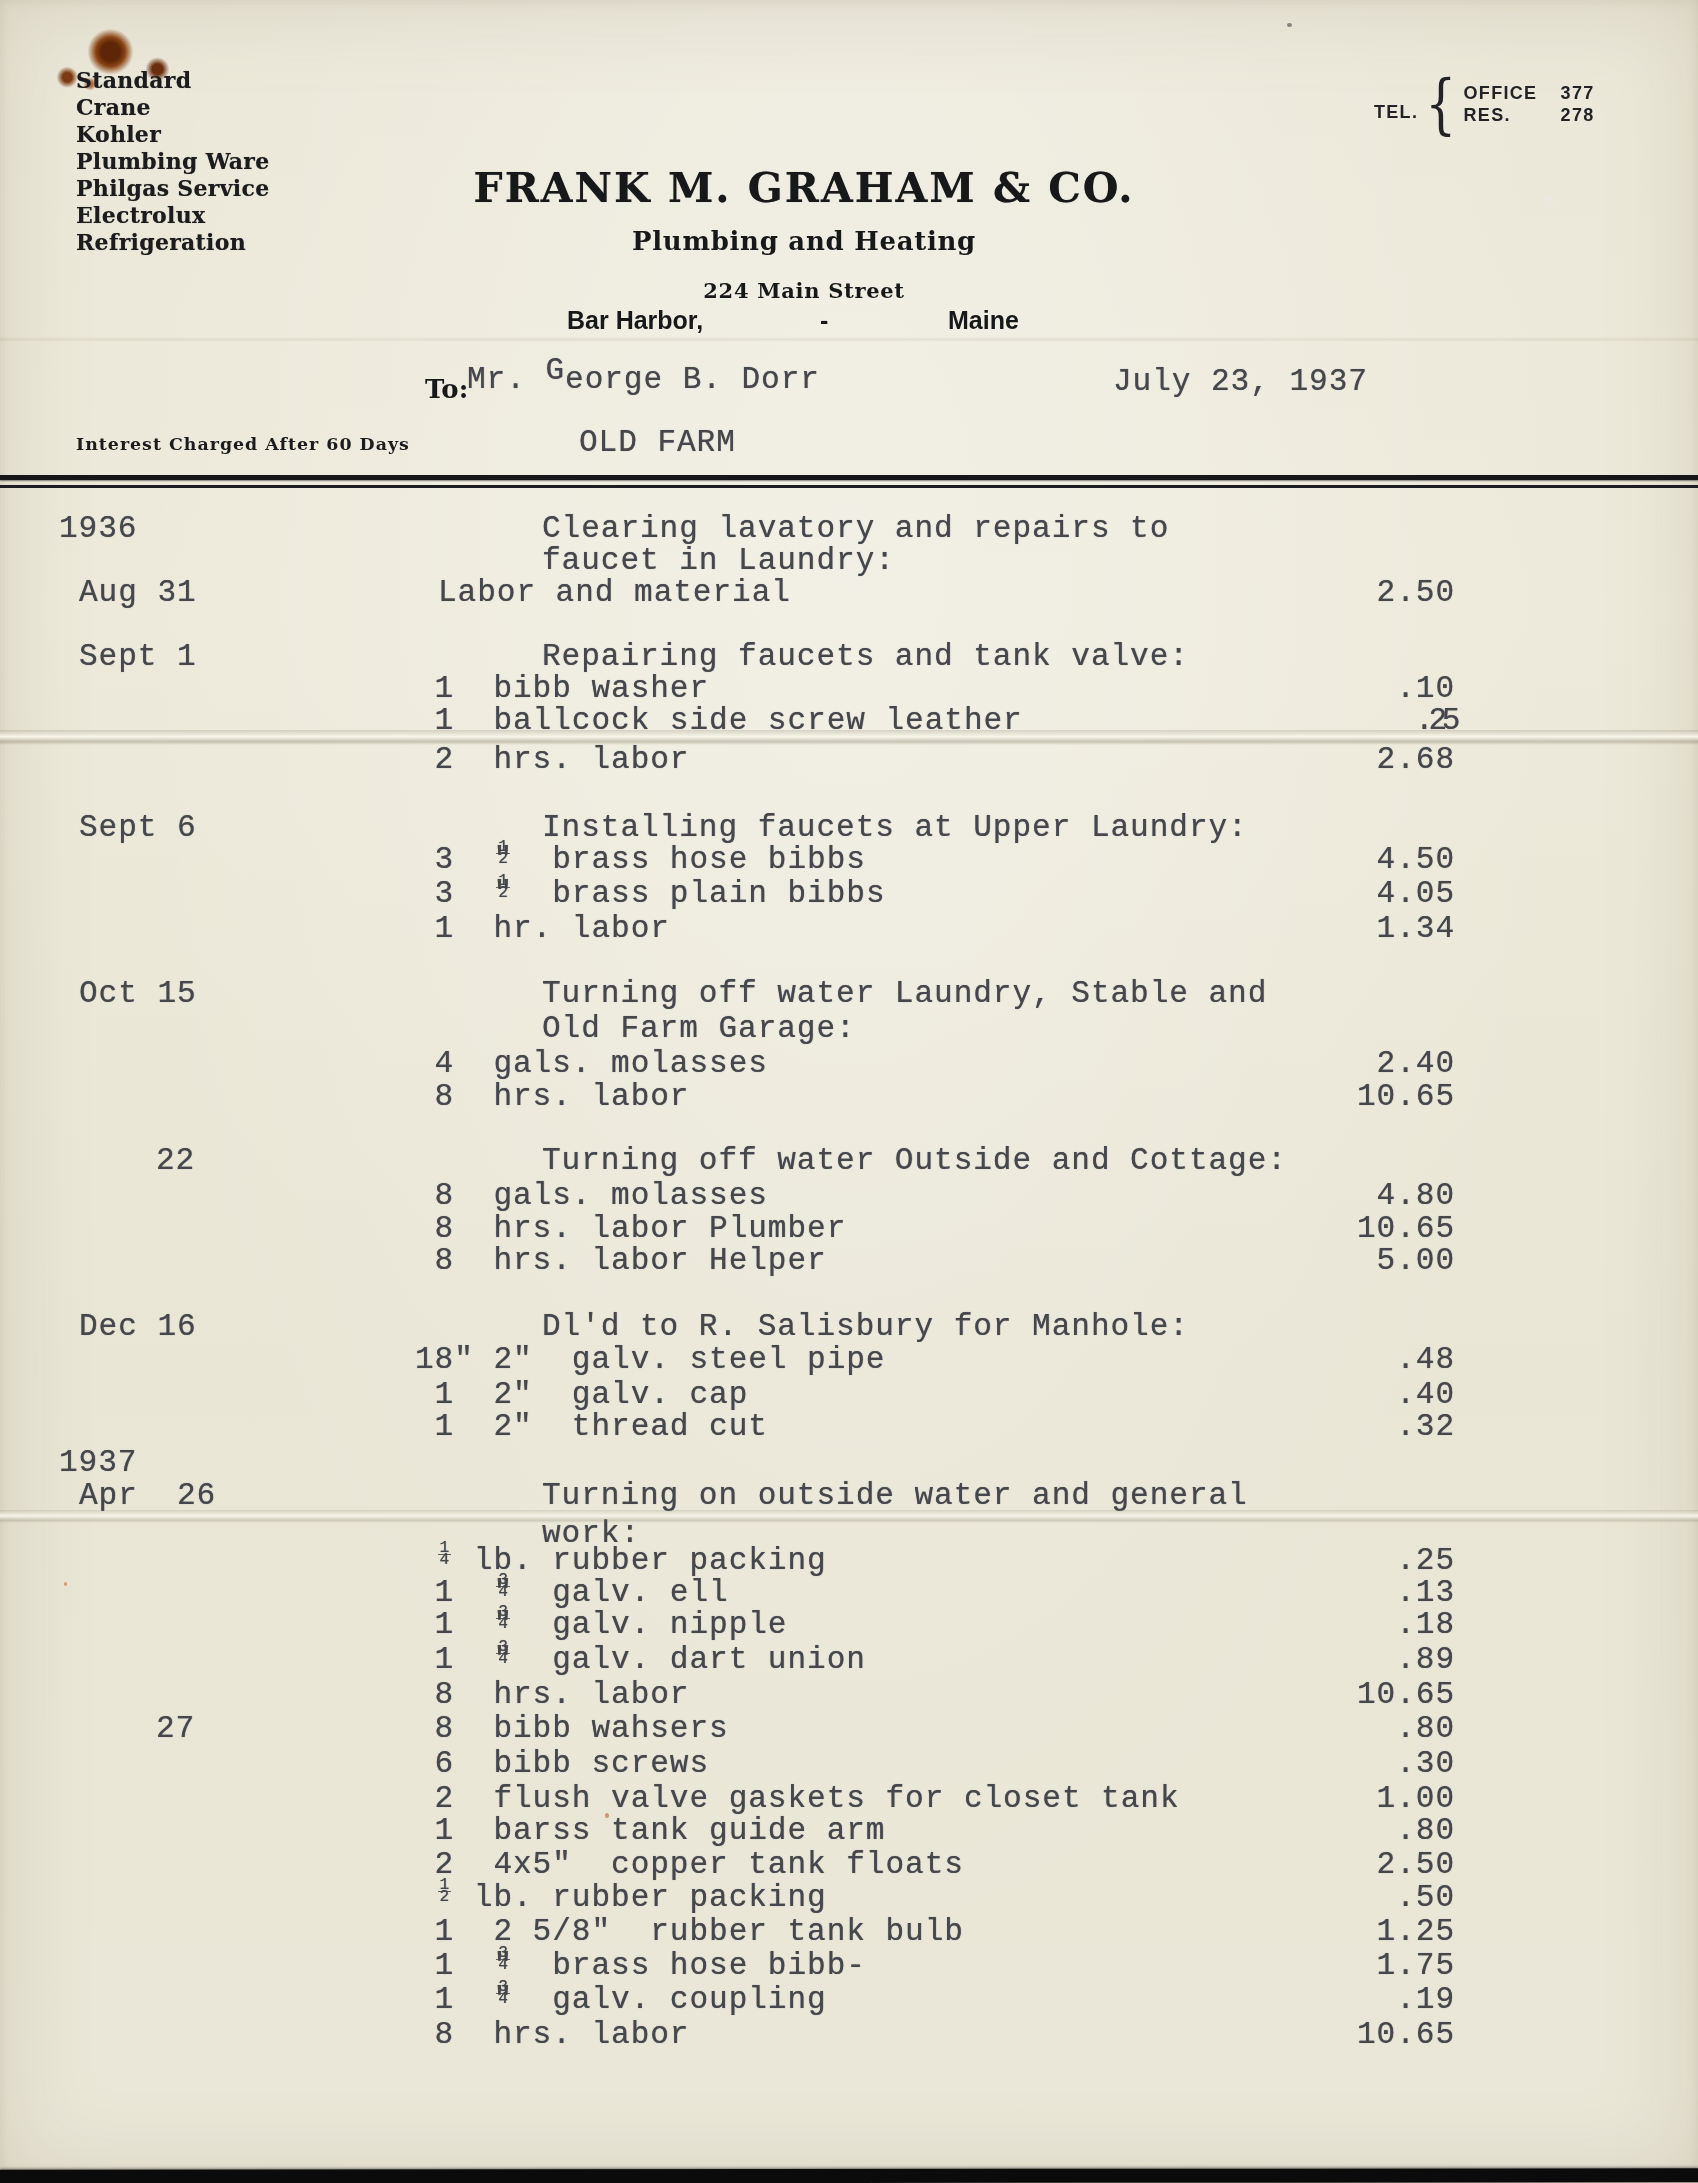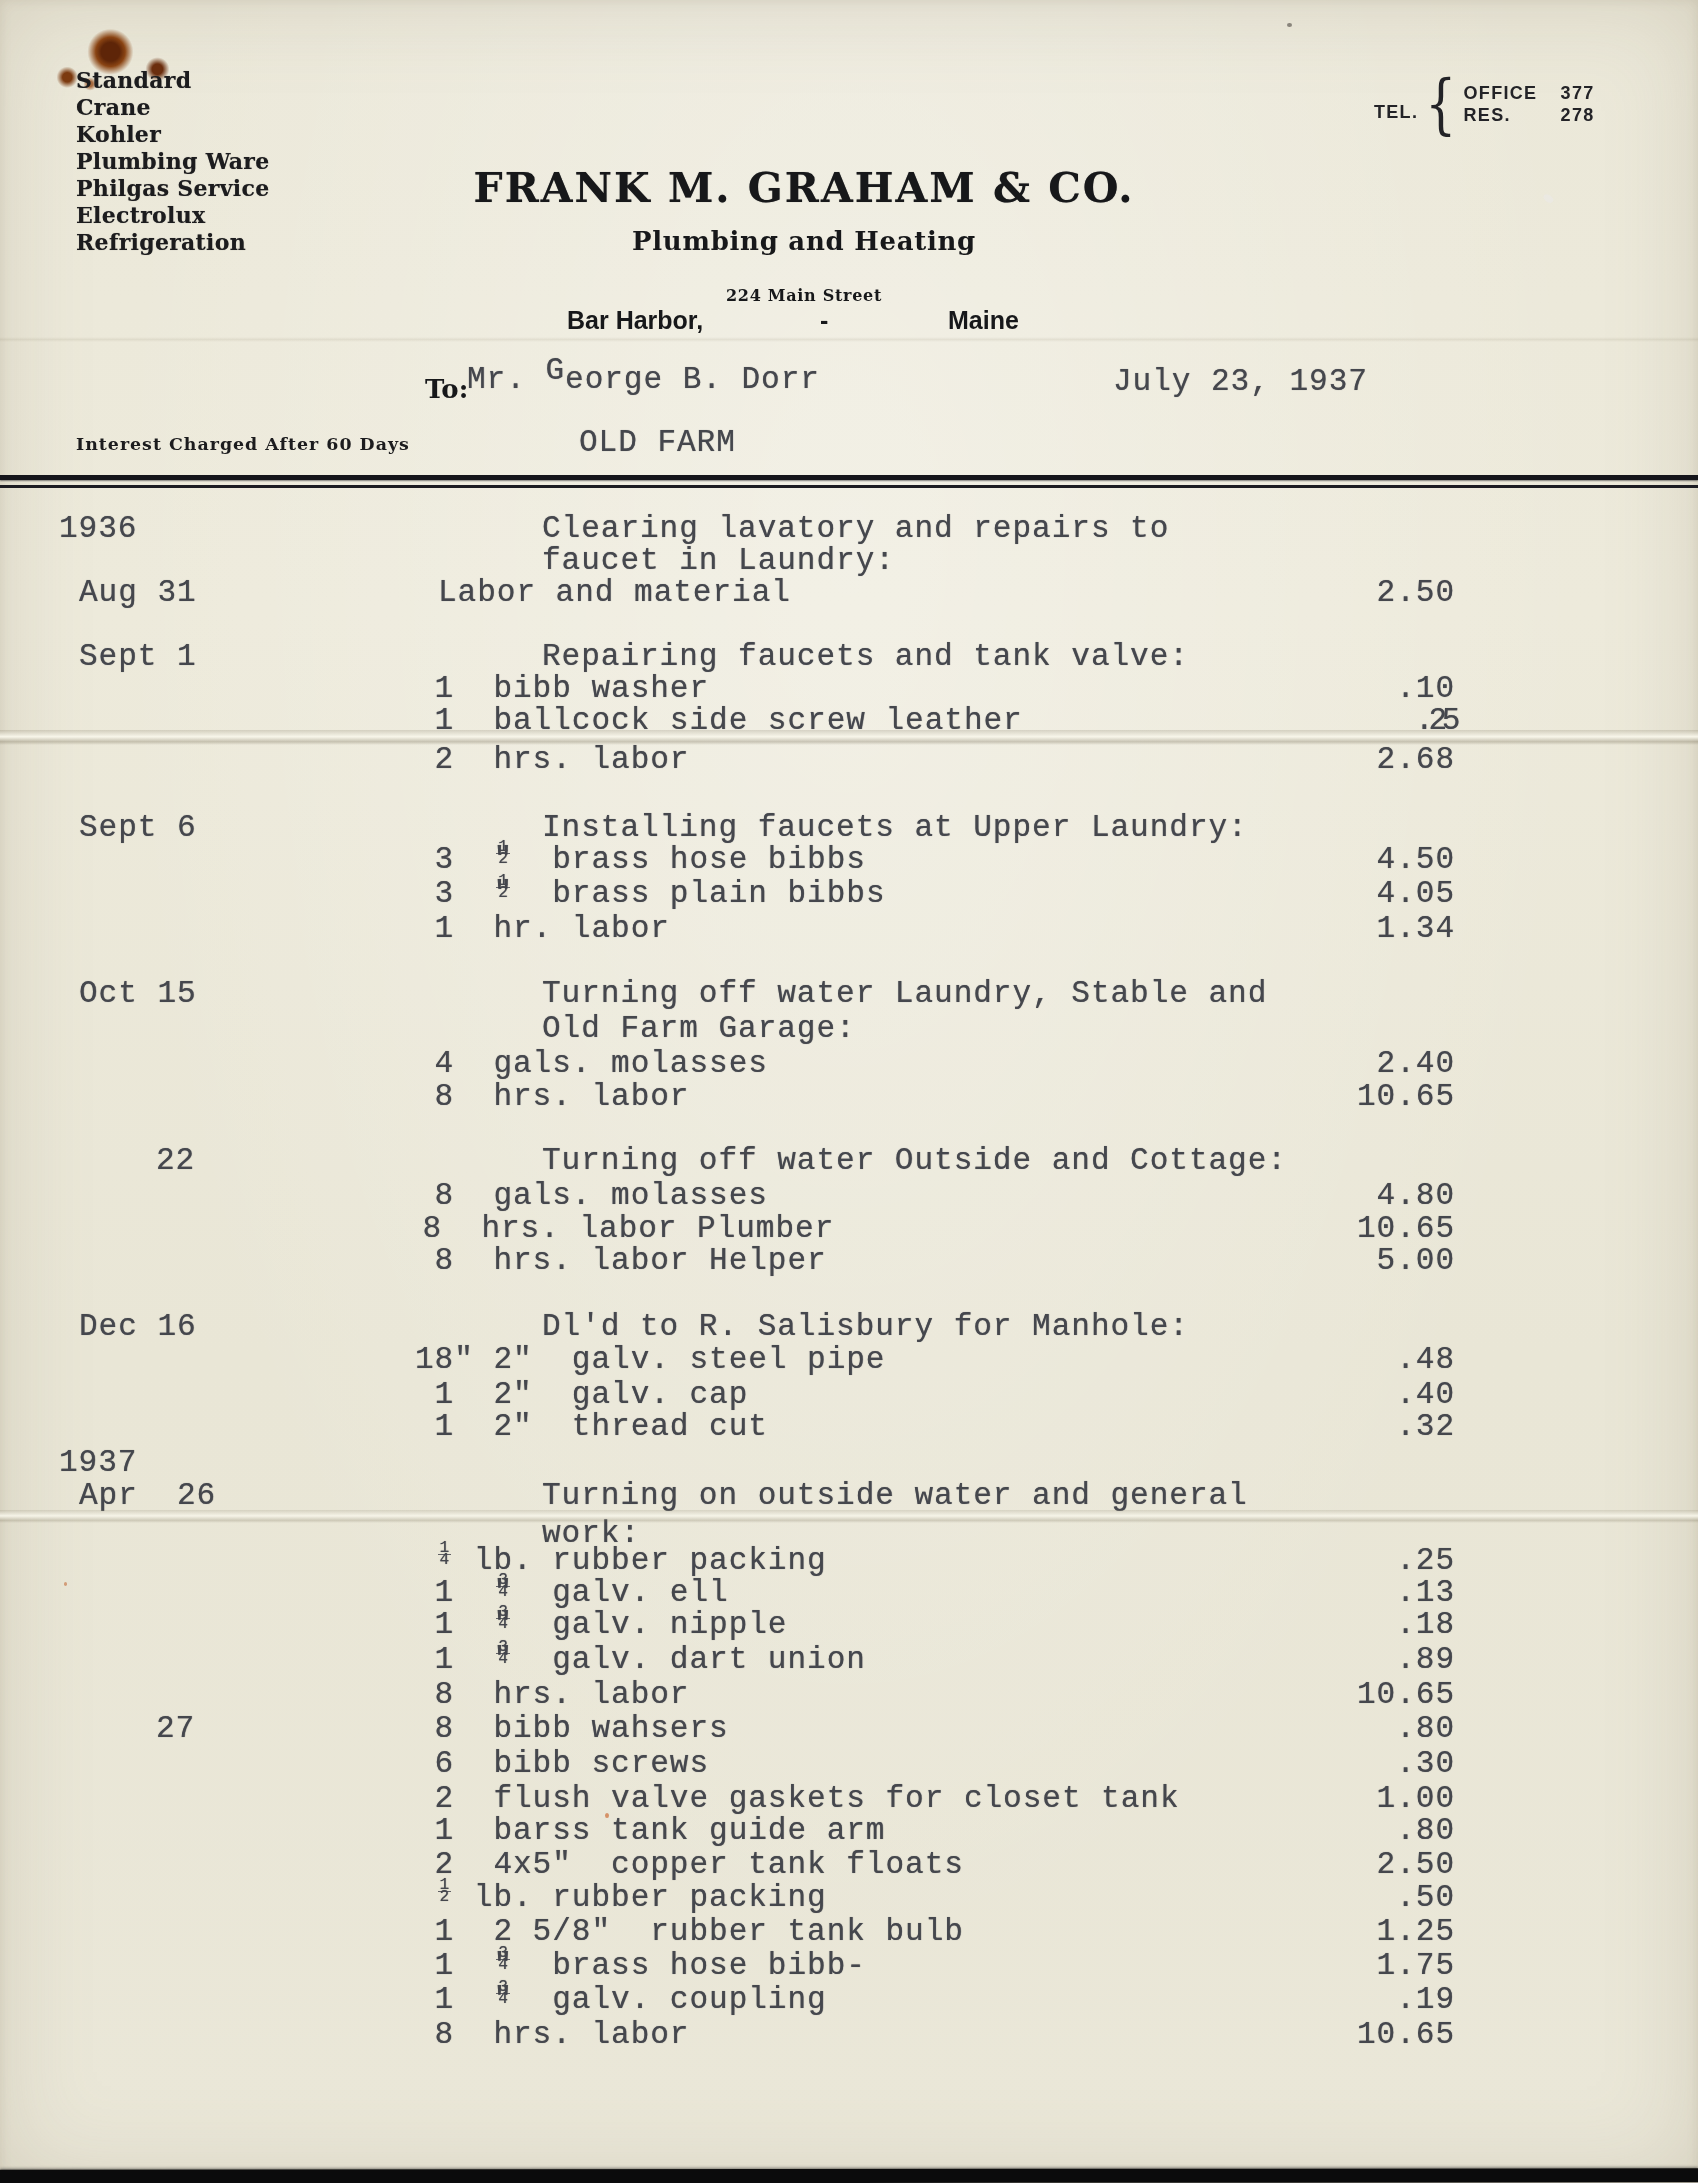--- a/index.html
+++ b/index.html
@@ -23,21 +23,21 @@
     font-size:18px;letter-spacing:1.3px;margin-top:17.4px;}
   .tel-brace{font-family:"DejaVu Serif",serif;font-size:65px;font-weight:400;line-height:65px;
     margin:0 2.7px 0 1.3px;transform:scaleX(.75);}
   .tel-col{width:131px;font-family:"Liberation Sans","DejaVu Sans",sans-serif;font-weight:bold;
     font-size:18px;letter-spacing:1.3px;}
   .tel-row{display:flex;justify-content:space-between;line-height:22px;}
   .center{position:absolute;left:804px;transform:translateX(-50%);white-space:nowrap;
     color:#17181a;font-weight:bold;font-family:"DejaVu Serif","Liberation Serif",serif;}
   .company{top:164px;font-size:41px;letter-spacing:2px;text-shadow:0 0 0.7px rgba(20,20,25,.6);}
   .tagline{top:226px;font-size:26px;letter-spacing:0.7px;}
-  .address{top:286px;font-size:16px;letter-spacing:0.7px;}
+  .address{top:278px;font-size:21px;letter-spacing:0.7px;}
   .cityline span{position:absolute;top:306px;font-size:25px;font-weight:bold;white-space:nowrap;
     color:#17181a;font-family:Liberation Sans, sans-serif;}
   .to-label{position:absolute;left:425px;top:374px;font-size:26px;font-weight:bold;color:#17181a;
     font-family:"DejaVu Serif","Liberation Serif",serif;}
   .interest{position:absolute;left:76px;top:434px;font-size:17.4px;font-weight:bold;
     letter-spacing:1px;color:#1c1c1e;font-family:"DejaVu Serif","Liberation Serif",serif;}
   .rule{position:absolute;left:0;right:0;}
   .rule.a{top:475px;height:5.3px;background:#15151a;box-shadow:0 0.7px 1.3px rgba(20,20,25,.5);}
   .rule.b{top:485px;height:2.7px;background:#1c1c22;}
   
@@ -191,21 +191,21 @@
       </div>
       <div class="line" style="top: 1143px;">
         <span class="ld" style="left: 156px;">22</span>
         <span class="lt" style="left: 542px;">Turning off water Outside and Cottage:</span>
       </div>
       <div class="line" style="top: 1178px;">
         <span class="lt" style="left: 415px;"> 8  gals. molasses</span>
         <span class="la">4.80</span>
       </div>
       <div class="line" style="top: 1211px;">
-        <span class="lt" style="left: 403px; text-align: center;"> 8  hrs. labor Plumber</span>
+        <span class="lt" style="left: 415px; text-align: center;"> 8  hrs. labor Plumber</span>
         <span class="la">10.65</span>
       </div>
       <div class="line" style="top: 1243px;">
         <span class="lt" style="left: 415px;"> 8  hrs. labor Helper</span>
         <span class="la">5.00</span>
       </div>
       <div class="line" style="top: 1309px;">
         <span class="ld" style="left: 79px;">Dec 16</span>
         <span class="lt" style="left: 542px;">Dl'd to R. Salisbury for Manhole:</span>
       </div>

